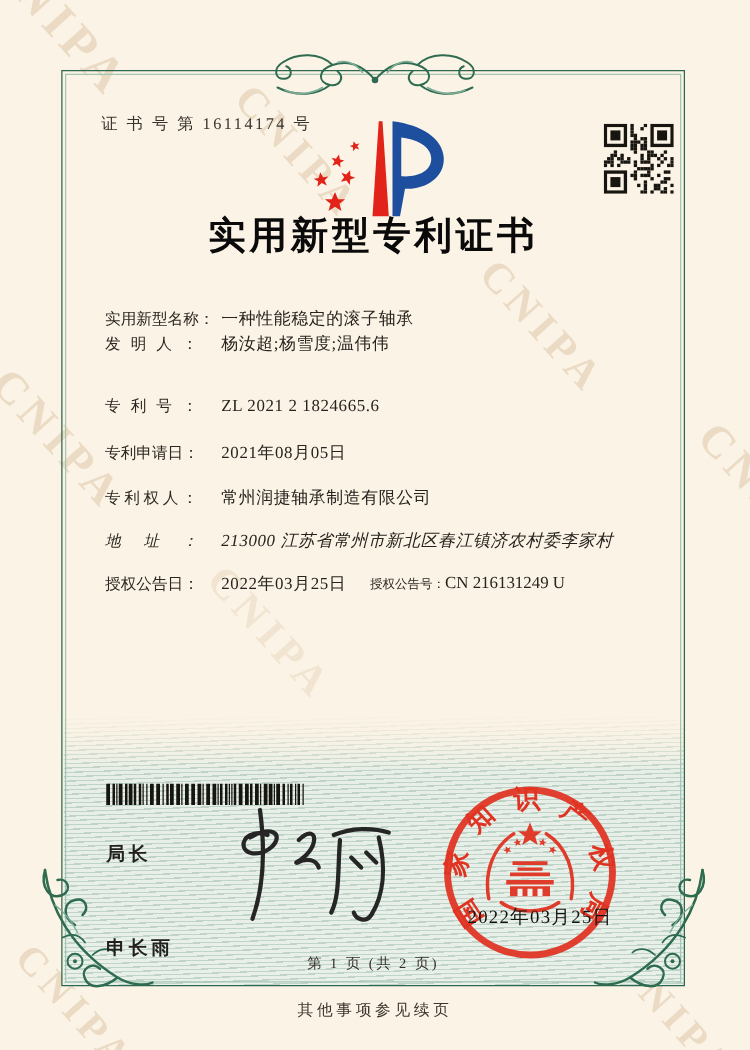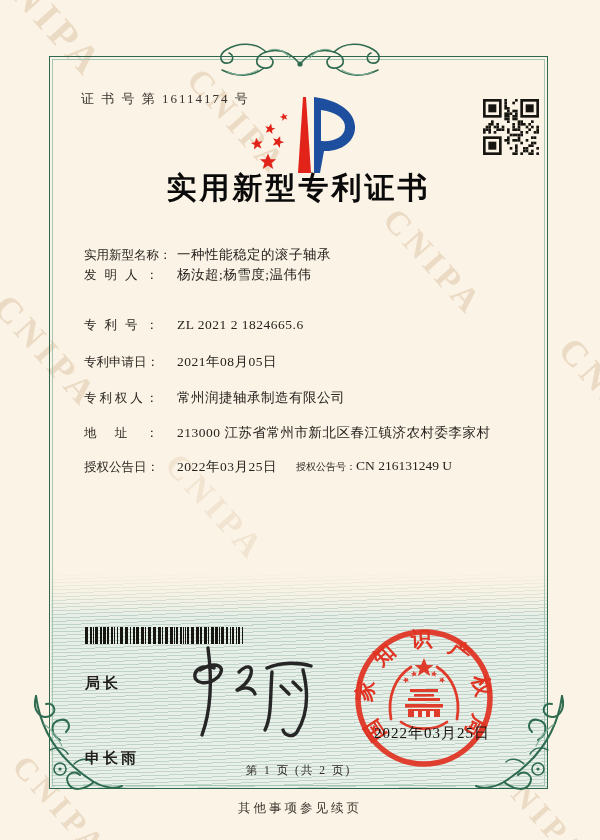--- a/index.html
+++ b/index.html
@@ -267,21 +267,21 @@
 </div>
 <div class="row" style="top:317px;">
   <span class="flabel">专利号：</span><span class="fvalue">ZL 2021 2 1824665.6</span>
 </div>
 <div class="row" style="top:353px;">
   <span class="flabel">专利申请日：</span><span class="fvalue">2021年08月05日</span>
 </div>
 <div class="row" style="top:389px;">
   <span class="flabel">专利权人：</span><span class="fvalue">常州润捷轴承制造有限公司</span>
 </div>
-<div class="row" style="top:424px;">
+<div class="row" style="top:424px;font-style:italic;">
   <span class="flabel">地址：</span><span class="fvalue">213000 江苏省常州市新北区春江镇济农村委李家村</span>
 </div>
 <div class="row" style="top:458px;">
   <span class="flabel">授权公告日：</span><span class="fvalue">2022年03月25日</span>
 </div>
 <div class="row-grant2" style="top:458px;">
   <span class="glabel">授权公告号：</span><span>CN 216131249 U</span>
 </div>
 
 <div class="paras">

